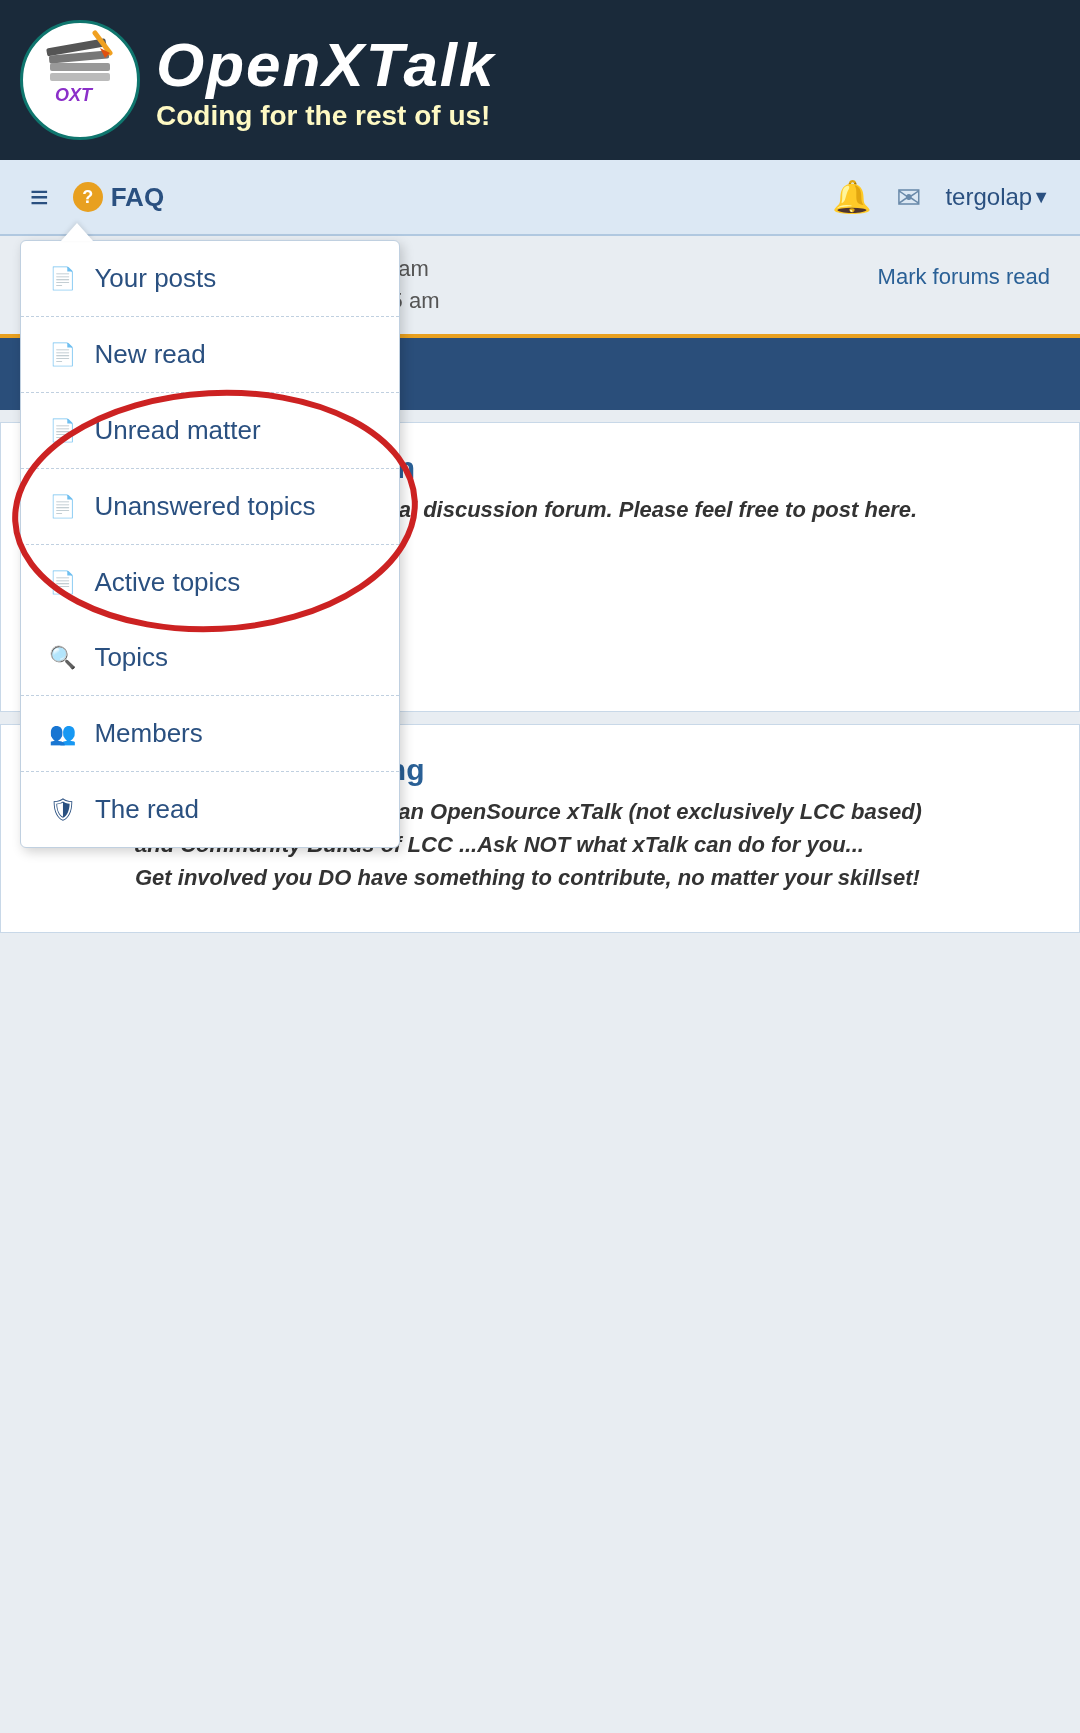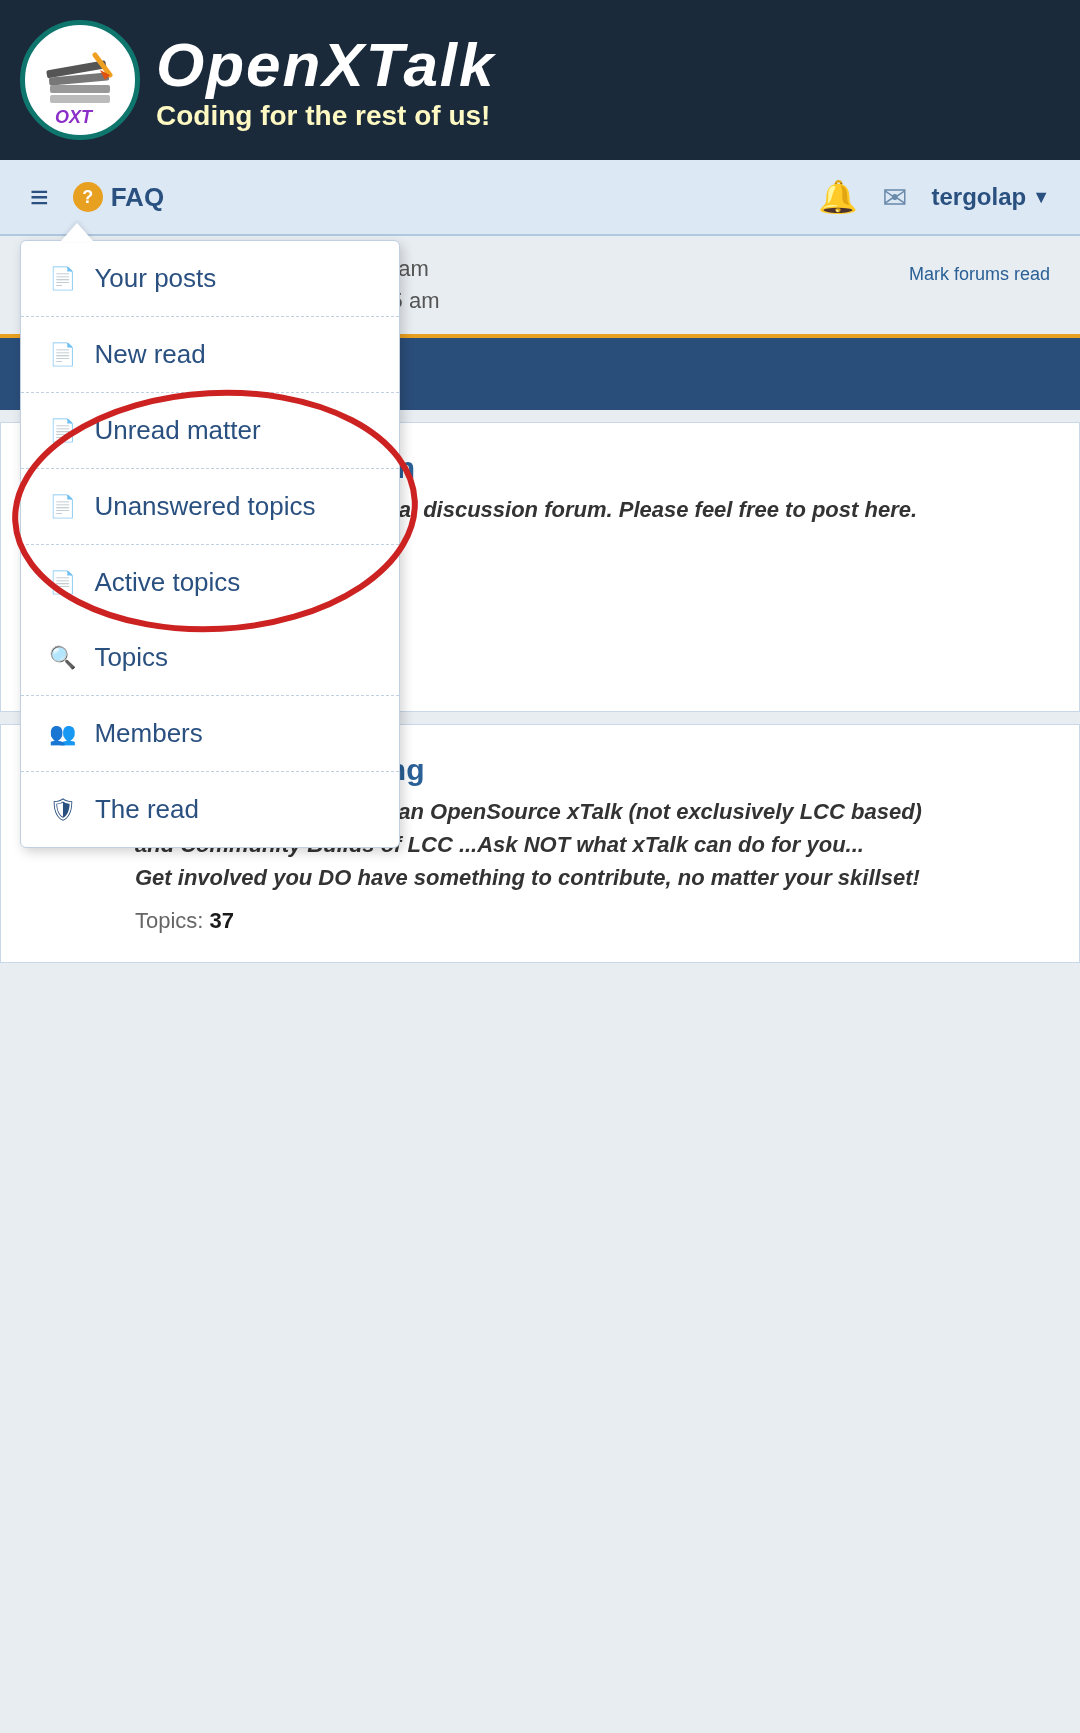--- a/index.html
+++ b/index.html
@@ -25,24 +25,24 @@
       display: flex;
       align-items: center;
       gap: 16px;
     }
     .logo-circle {
       width: 120px;
       height: 120px;
       border-radius: 50%;
       background: #fff;
       display: flex;
-      align-items: flex-end;
+      align-items: flex-start;
       justify-content: center;
       overflow: hidden;
-      border: 5px solid #0f766e;
+      border: 3px solid #0f766e;
     }
     .header-brand {
       display: flex;
       flex-direction: column;
     }
     .brand-name {
       font-size: 62px;
       font-weight: bold;
       color: #ffffff;
       font-style: italic;
@@ -107,25 +107,24 @@
       cursor: pointer;
     }
     .message-icon {
       font-size: 30px;
       color: #6a8aaa;
       cursor: pointer;
     }
     .user-label {
       font-size: 24px;
       color: #2a5080;
-      font-weight: bold;
-      cursor: pointer;
-      display: flex;
-      align-items: center;
-      gap: 6px;
+      font-weight: normal;
+      cursor: pointer;
+      display: flex;
+      align-items: center;
     }
     .dropdown-arrow {
       font-size: 18px;
       color: #2a5080;
     }
 
     
     .dropdown-menu {
       position: absolute;
       top: 80px;
@@ -360,21 +359,21 @@
   </div>
 </div>
 
 <div class="content-area">
 
   <div style="position:relative; padding: 20px 30px 10px 30px; background:#e8edf2;">
     <div style="display:flex; flex-direction:column; gap:6px; padding-left: 180px;">
       <span class="date-line">May 03, 2024 7:29 am</span>
       <span class="date-line">May 04, 2024 11:55 am</span>
     </div>
-    <a class="mark-read-link" style="position:absolute;right:30px;top:28px;font-size:18px;color:#2a6096;text-decoration:none;margin-left:36px;">Mark forums read</a>
+    <a class="mark-read-link" style="position:absolute;right:30px;top:28px;font-size:22px;color:#2a6096;text-decoration:none;margin-left:36px;">Mark forums read</a>
   </div>
 
   <div class="forum-section-header">
     <span>OpenXTalk Forums</span>
   </div>
 
   <div class="forum-card">
     <div class="forum-icon-circle">
       <svg width="50" height="50" viewBox="0 0 50 50">
         <rect x="8" y="10" width="34" height="5" rx="2" fill="#8a6050"></rect>
@@ -407,19 +406,16 @@
         <rect x="8" y="40" width="20" height="5" rx="2" fill="#c04040"></rect>
       </svg>
     </div>
     <div class="forum-card-body">
       <div class="forum-card-title">OpenXTalk Planning</div>
       <div class="forum-card-desc">
         <em>A place to discuss and plan OpenSource xTalk (not exclusively LCC based)<br>
         and Community Builds of LCC ...Ask NOT what xTalk can do for you...<br>
         Get involved you DO have something to contribute, no matter your skillset!</em>
       </div>
-      <div class="forum-card-meta" style="margin-top:14px;">
-        Topics: <strong>37</strong>
-      </div>
     </div>
   </div>
 
 </div>
 
 </body></html>

